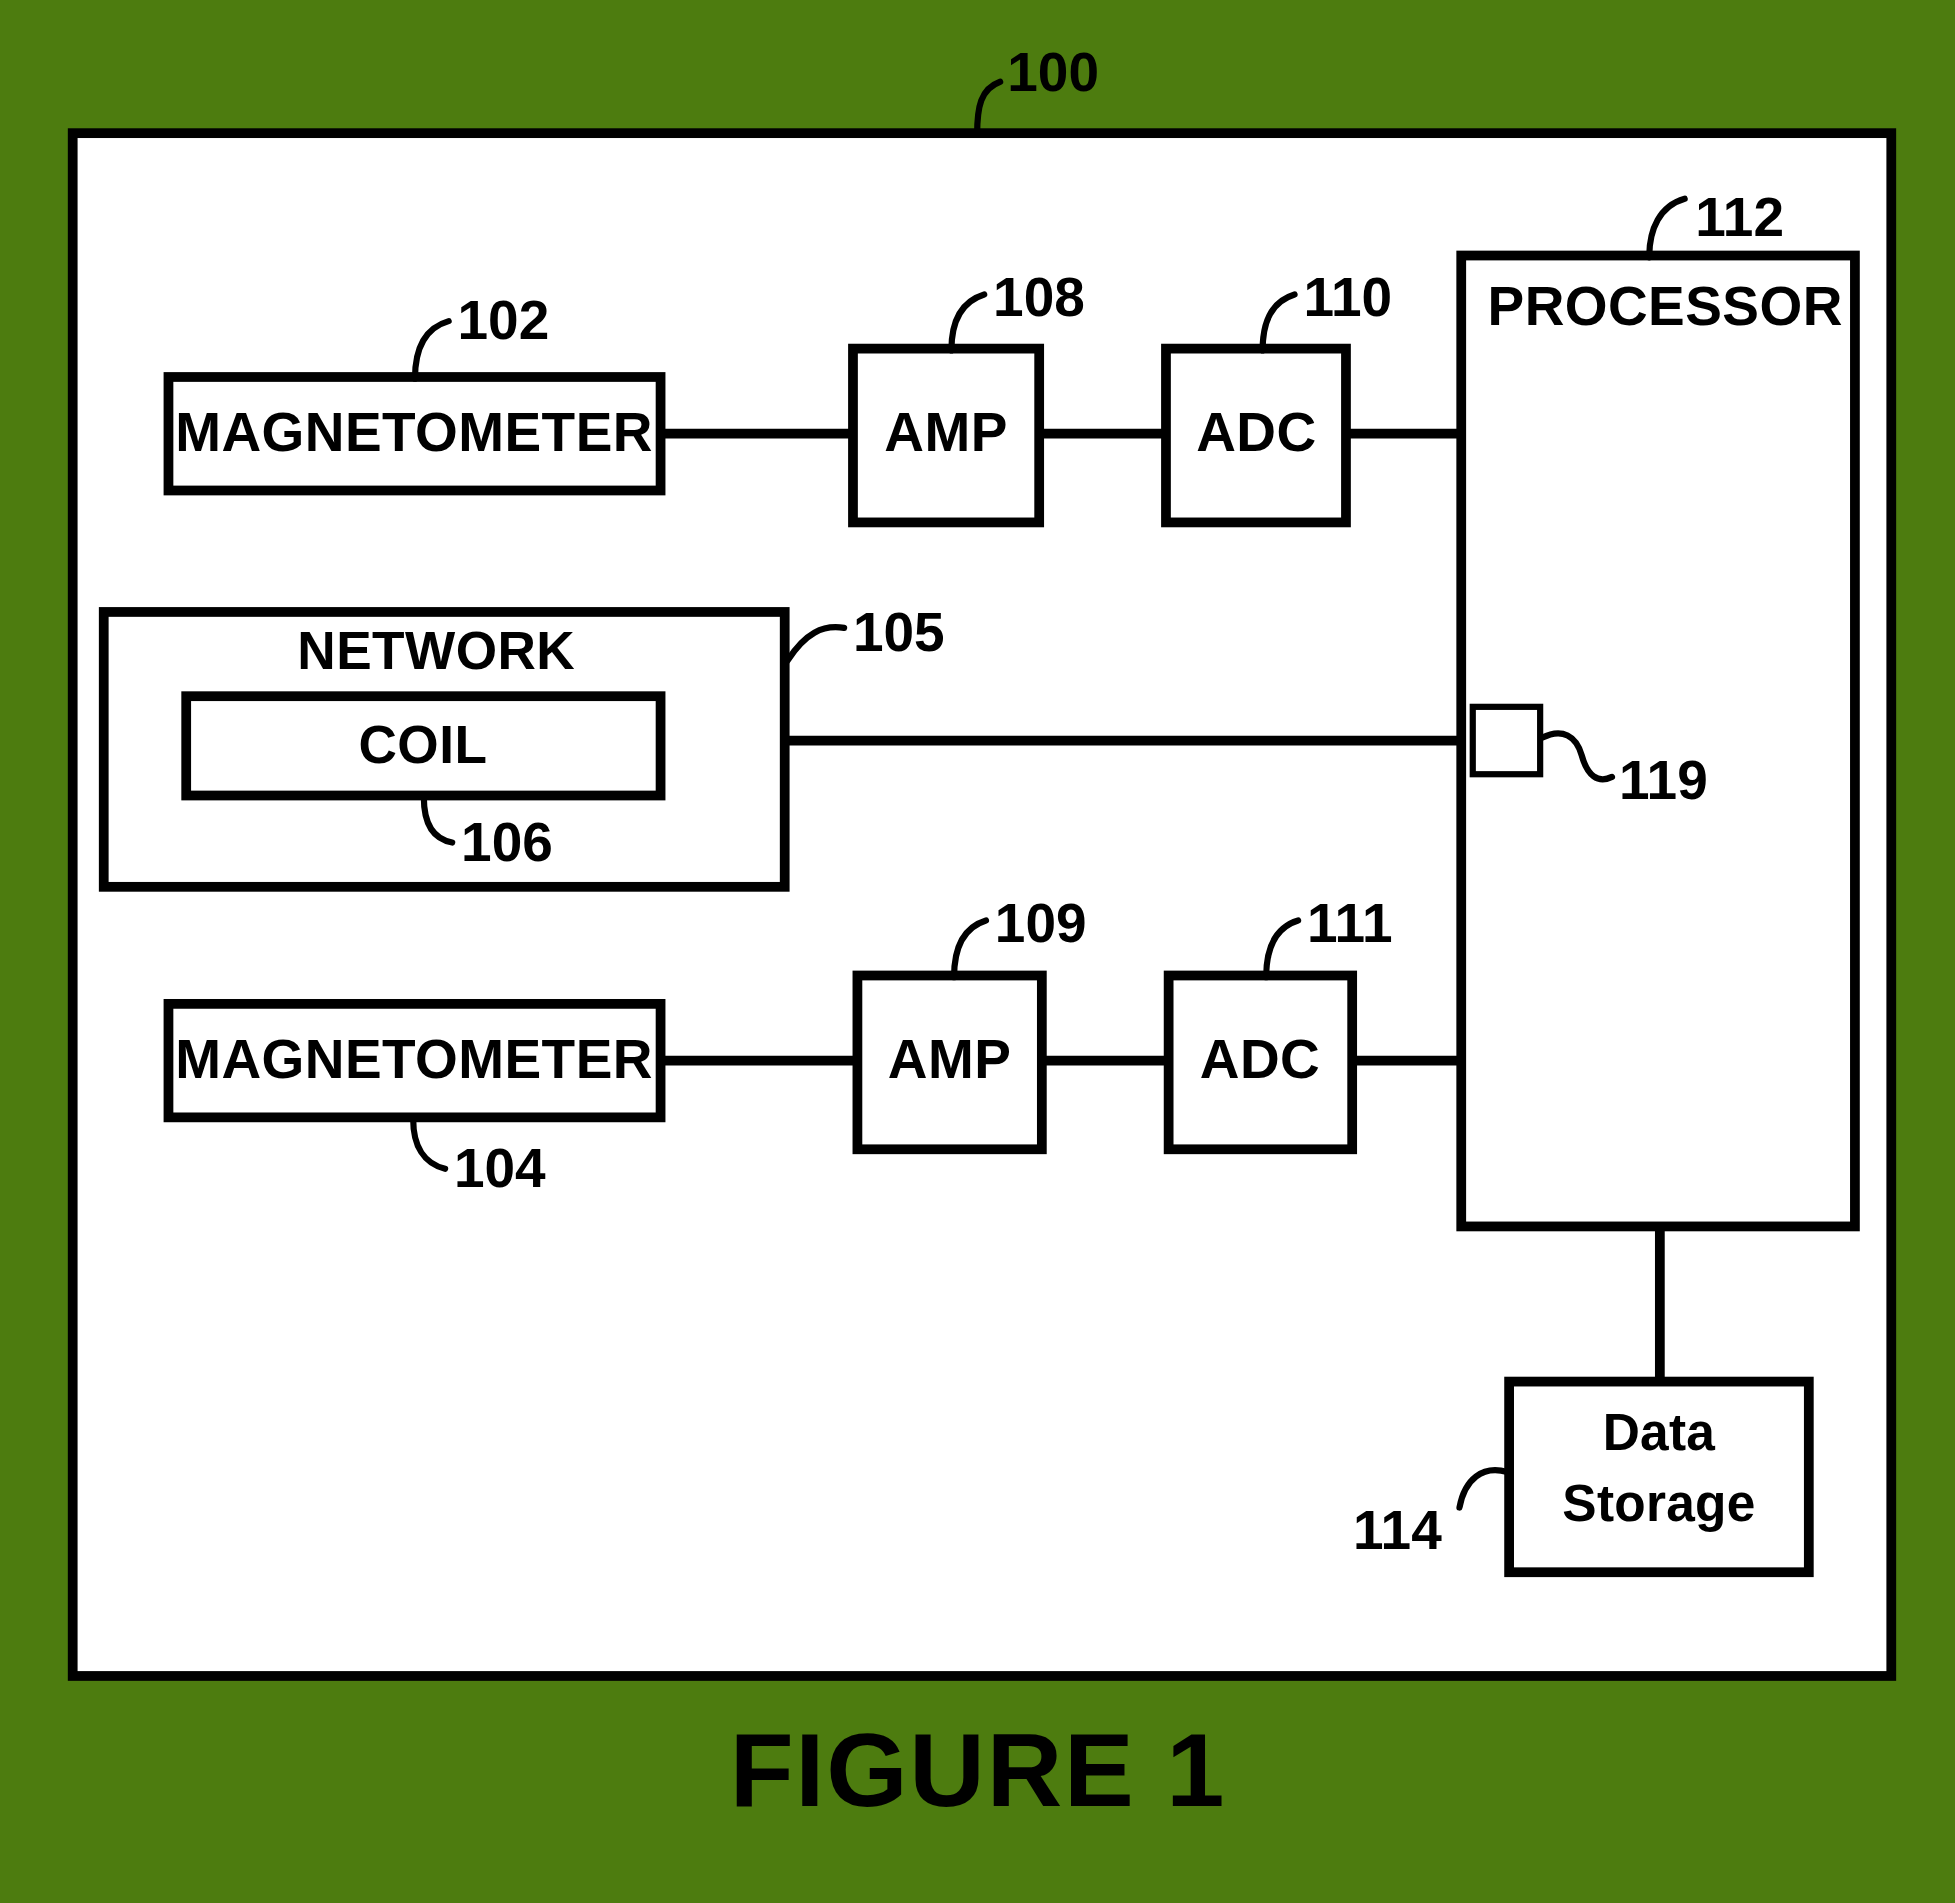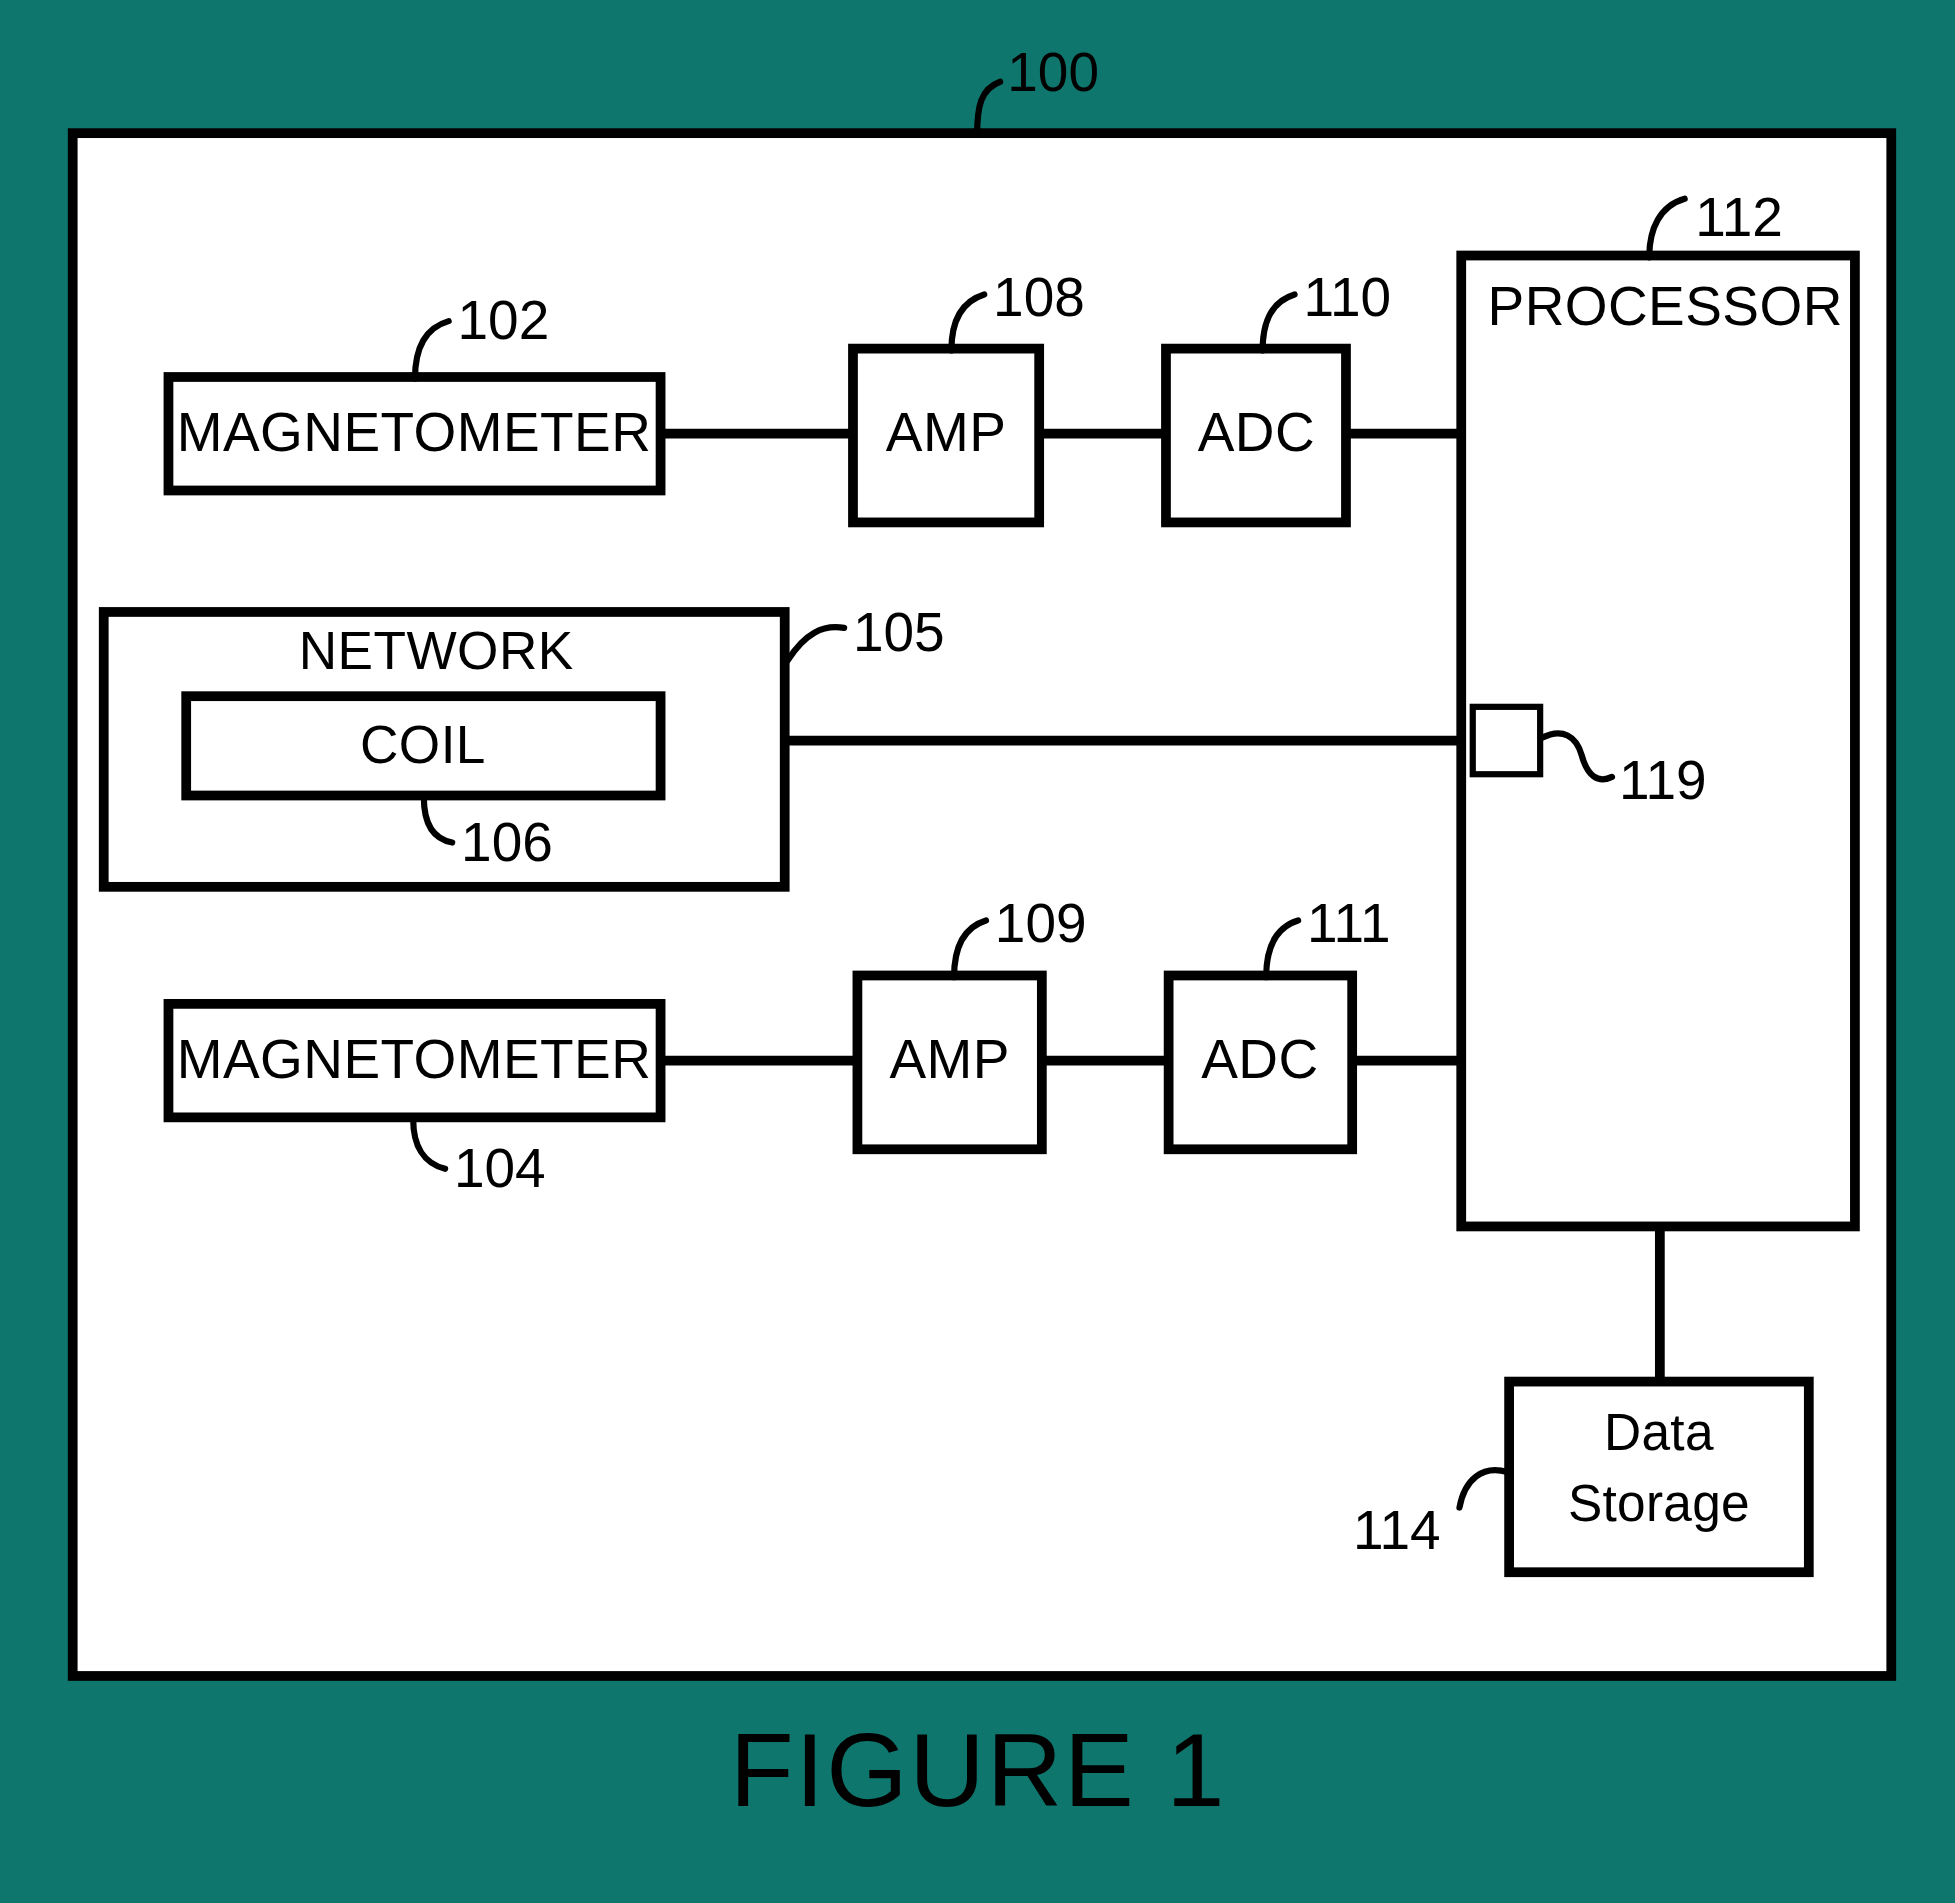--- a/index.html
+++ b/index.html
@@ -7,22 +7,23 @@
     padding: 0;
     background: #ffffff;
   }
   body {
     font-family: "Liberation Sans", sans-serif;
   }
   #figure-root {
     position: relative;
     width: 1956px;
     height: 1904px;
-    background: #0f766e;
+    background: #4d7c0f;
     overflow: hidden;
+    font-weight: bold;
   }
   #figure-svg {
     position: absolute;
     left: 0;
     top: 0;
     width: 1956px;
     height: 1904px;
   }
   .dg-box {
     fill: #ffffff;

